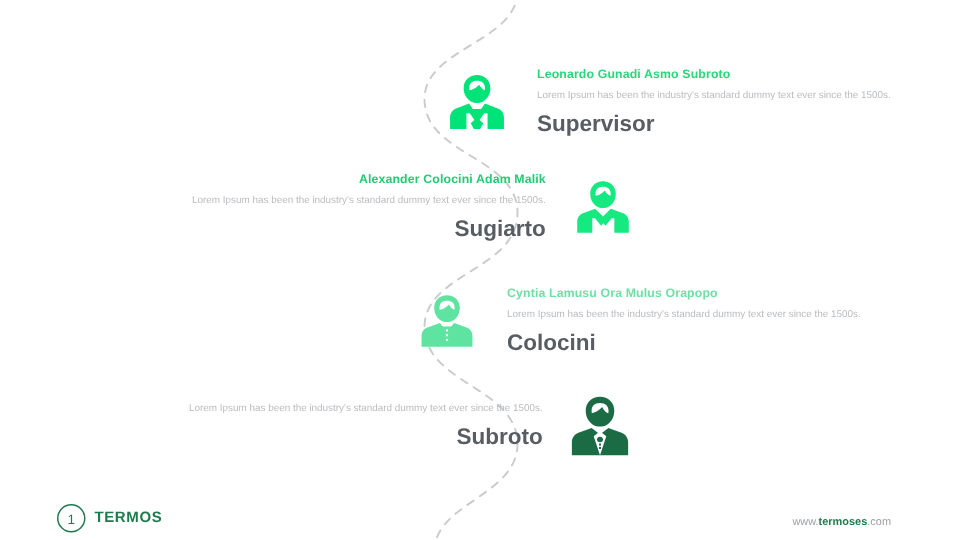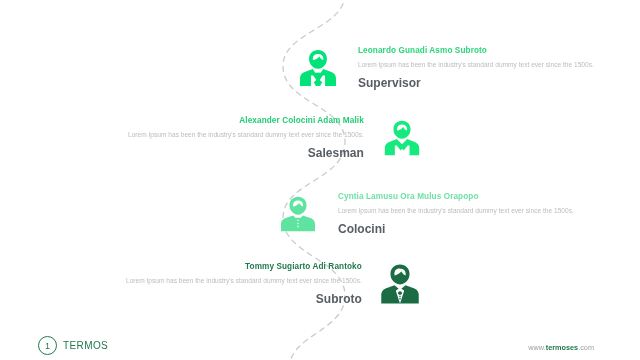--- a/index.html
+++ b/index.html
@@ -15,42 +15,42 @@
   
   #path-layer{position:absolute;left:0;top:0;width:640px;height:360px;pointer-events:none;}
 
   
   .entry{position:absolute;display:flex;align-items:center;}
   .entry .icon-wrap{width:52px;height:52px;flex:0 0 52px;display:flex;align-items:center;justify-content:center;}
   .entry .icon-wrap svg{display:block;}
   .txt{display:flex;flex-direction:column;}
   .name{font-size:8.2px;font-weight:bold;letter-spacing:.1px;line-height:1.25;margin:0 0 4px 0;}
   .desc{font-size:6.6px;color:#b9bcc0;line-height:1.55;margin:0 0 6px 0;font-weight:normal;}
-  .role{font-size:12px;font-weight:bold;color:#575d63;line-height:1.1;margin:0;}
+  .role{font-size:15px;font-weight:bold;color:#575d63;line-height:1.1;margin:0;}
 
   
   .entry.right .txt{margin-left:14px;text-align:left;}
   
   .entry.left{flex-direction:row;}
   .entry.left .txt{margin-right:12px;text-align:right;align-items:flex-end;}
 
   #e1{left:292px;top:42px;}
   #e2{left:128px;top:112px;}
   #e3{left:272px;top:188px;}
   #e4{left:126px;top:258px;}
 
   
   #footer-left{position:absolute;left:38px;top:336px;display:flex;align-items:center;}
   #logo-circle{
     width:19px;height:19px;border-radius:50%;
     border:1.4px solid #1f7a4d;color:#1f7a4d;
     display:flex;align-items:center;justify-content:center;
     font-size:9px;font-weight:normal;box-sizing:border-box;
   }
-  #logo-text{margin-left:6px;font-size:10px;font-weight:normal;color:#1f7a4d;letter-spacing:.4px;}
+  #logo-text{margin-left:6px;font-size:10px;font-weight:bold;color:#1f7a4d;letter-spacing:.4px;}
   #footer-right{position:absolute;right:14px;top:343px;font-size:7.3px;color:#9aa0a6;margin-left:20px;}
   #footer-right b{color:#1f7a4d;font-weight:bold;}
 </style>
 </head>
 <body style="background: rgb(255, 255, 255);">
 
 <div id="stage">
 
   <svg id="path-layer" viewBox="0 0 640 360" xmlns="http://www.w3.org/2000/svg">
     <path d="M 345 -6
@@ -75,21 +75,21 @@
       <div class="name" style="color: rgb(43, 215, 122);">Leonardo Gunadi Asmo Subroto</div>
       <div class="desc">Lorem Ipsum has been the industry's standard dummy text ever since the 1500s.</div>
       <div class="role">Supervisor</div>
     </div>
   </div>
 
   <div class="entry left" id="e2">
     <div class="txt">
       <div class="name" style="color: rgb(35, 204, 116);">Alexander Colocini Adam Malik</div>
       <div class="desc">Lorem Ipsum has been the industry's standard dummy text ever since the 1500s.</div>
-      <div class="role">Salesman</div>
+      <div class="role">Sugiarto</div>
     </div>
     <span class="icon-wrap">
       <svg width="44" height="44" viewBox="0 0 64 64">
         <g fill="#15e97f">
           <path d="M32 7c-7.2 0-12.4 5.2-12.4 12 0 3.3.8 6.1 2.3 8.3 2.3 3.4 5.9 5.7 10.1 5.7s7.8-2.3 10.1-5.7c1.5-2.2 2.3-5 2.3-8.3C44.4 12.2 39.2 7 32 7zm0 5.4c4.6 0 7.4 2.5 7.4 6.6 0 .8-.06 1.5-.18 2.2-1.7-.6-3.2-1.8-4.3-3.5l-1.1-1.7-1.5 1.4c-2 1.9-4.6 3.2-7.4 3.8-.1-.7-.16-1.4-.16-2.2 0-4.1 2.6-6.6 7.24-6.6z"></path>
           <path d="M24.4 33.6 12.6 38c-3.4 1.3-5.6 4.5-5.6 8.1V57h14.6V43h2.6l6 7.2 2.1-2.4 2.1 2.4 6-7.2h2.6v14H57V46.1c0-3.6-2.2-6.8-5.6-8.1l-11.8-4.4-7.6 7.6-7.6-7.6z"></path>
         </g>
       </svg>
     </span>
   </div>
@@ -110,21 +110,20 @@
     </span>
     <div class="txt">
       <div class="name" style="color: rgb(110, 224, 165);">Cyntia Lamusu Ora Mulus Orapopo</div>
       <div class="desc">Lorem Ipsum has been the industry's standard dummy text ever since the 1500s.</div>
       <div class="role">Colocini</div>
     </div>
   </div>
 
   <div class="entry left" id="e4">
     <div class="txt">
-      <div class="name" style="color: rgb(31, 122, 77);">Tommy Sugiarto Adi Rantoko</div>
       <div class="desc">Lorem Ipsum has been the industry's standard dummy text ever since the 1500s.</div>
       <div class="role">Subroto</div>
     </div>
     <span class="icon-wrap">
       <svg width="48" height="48" viewBox="0 0 64 64">
         <g fill="#1b6b44">
           <path d="M32 6c-7.4 0-12.7 5.3-12.7 12.3 0 3.4.8 6.2 2.4 8.5 2.3 3.4 6 5.7 10.3 5.7s8-2.3 10.3-5.7c1.6-2.3 2.4-5.1 2.4-8.5C44.7 11.3 39.4 6 32 6zm0 5.5c4.7 0 7.6 2.6 7.6 6.8 0 .8-.06 1.6-.18 2.3-1.8-.6-3.3-1.9-4.4-3.6l-1.1-1.8-1.6 1.5c-2 2-4.7 3.3-7.6 3.9-.1-.7-.16-1.5-.16-2.3 0-4.2 2.66-6.8 7.44-6.8z"></path>
           <path d="M24.6 33.8 12.8 38c-3.5 1.3-5.8 4.6-5.8 8.3V58h50V46.3c0-3.7-2.3-7-5.8-8.3l-11.8-4.2L32 39.6l-7.4-5.8z"></path>
           <path d="M32 36.6 26.4 41 32 58l5.6-17-5.6-4.4z" fill="#ffffff"></path>
           <g fill="#1b6b44">

